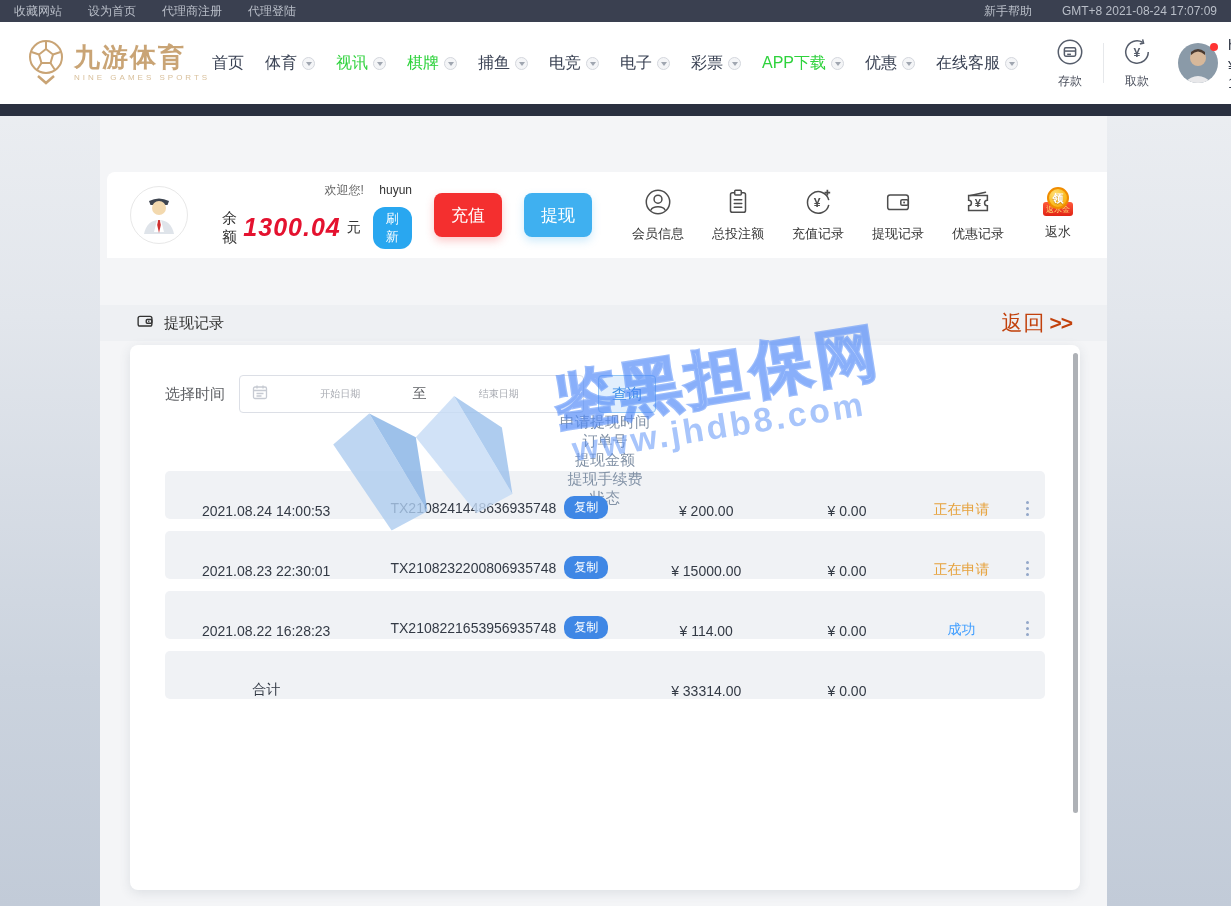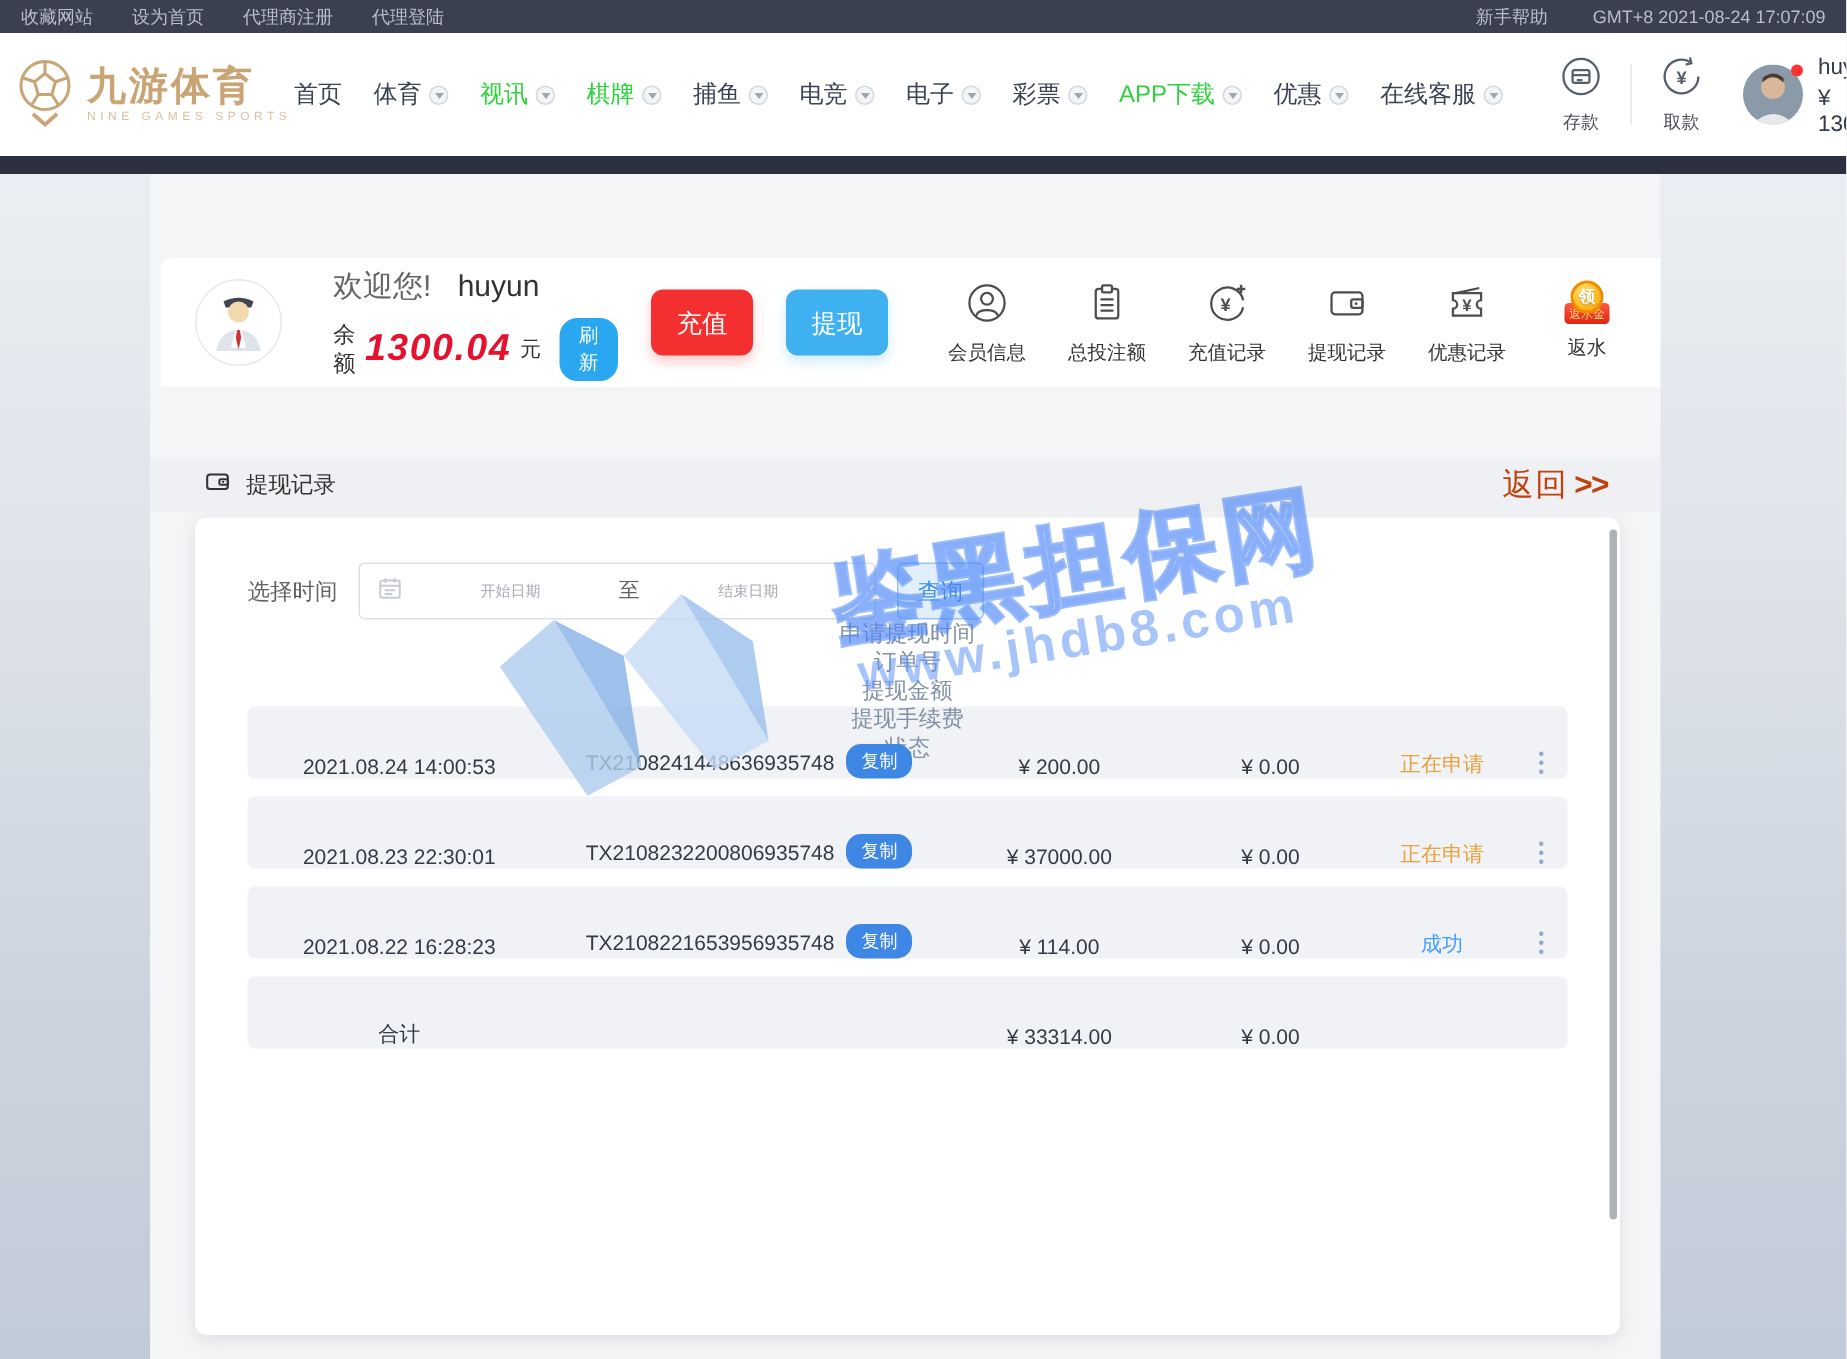--- a/index.html
+++ b/index.html
@@ -10,21 +10,21 @@
 
   
   .topbar { position:absolute; top:0; left:0; width:100%; height:22px; background:#3a4050;
             display:flex; align-items:center; font-size:12px; color:#b9bec8; padding:0 14px; z-index:30;}
   .topbar a { color:#b9bec8; text-decoration:none; margin-right:26px; cursor:pointer; }
   .topbar .right { margin-left:auto; display:flex; align-items:center; }
   .topbar .right .help { margin-right:30px; }
 
   
   .header { position:absolute; top:22px; left:0; width:100%; height:82px; background:#ffffff; z-index:29;
-            display:flex; align-items:center; padding:0 8px; }
+            display:flex; align-items:center; padding:0 24px; }
   .band { position:absolute; top:104px; left:0; width:100%; height:12px; background:#2a3040; z-index:28; }
 
   .logo { display:flex; align-items:center; width:188px; flex:0 0 auto; }
   .logo-text { margin-left:6px; }
   .logo-title { font-size:26px; font-weight:bold; color:#c9a475; letter-spacing:2px; line-height:26px;}
   .logo-sub { font-size:8px; color:#d9c09c; letter-spacing:3px; margin-top:3px; }
 
   .nav { display:flex; align-items:center; flex:0 0 auto; }
   .nav-item { display:flex; align-items:center; margin-right:21px; cursor:pointer; }
   .nav-label { font-size:16px; color:#3a4254; }
@@ -49,21 +49,21 @@
 
   
   .container { position:absolute; top:116px; left:100px; width:1007px; height:790px; background:#f4f5f7; z-index:5; }
 
   
   .welcome { position:absolute; top:56px; left:7px; right:0; height:86px; background:#ffffff;
              border-top-left-radius:8px; display:flex; align-items:center; }
   .wavatar { width:58px; height:58px; border-radius:50%; border:1px solid #e8e8e8; margin-left:23px;
              display:flex; align-items:center; justify-content:center; background:#fff; flex:0 0 auto;}
   .wtext { margin-left:34px; width:190px; flex:0 0 auto;}
-  .wline1 { font-size:20px; color:#666; }
+  .wline1 { font-size:12px; color:#666;text-align:right; }
   .wline1 .nm { color:#333; margin-left:12px; }
   .wline2 { display:flex; align-items:center; margin-top:8px; }
   .wline2 .blab { font-size:15px; color:#333; }
   .wbal { font-size:25px; font-weight:bold; font-style:italic; color:#e4122f; margin:0 6px; letter-spacing:1px;}
   .wunit { font-size:14px; color:#333; }
   .refresh { margin-left:12px; background:#29a7f0; color:#fff; font-size:13px; border:none; border-radius:12px;
              padding:3px 13px; cursor:pointer; }
   .bigbtn { width:68px; height:44px; border:none; border-radius:8px; color:#fff; font-size:17px; cursor:pointer; flex:0 0 auto;}
   .btn-recharge { background:#f42f2f; margin-left:22px; box-shadow:0 4px 8px rgba(244,47,47,.25); }
   .btn-withdraw { background:#3fb0f0; margin-left:22px; box-shadow:0 4px 8px rgba(63,176,240,.25); }
@@ -407,21 +407,21 @@
               </span>
           </div>
         </div>
 
         <div class="trow">
           <div class="c time">2021.08.23 22:30:01</div>
           <div class="c order">
             <span class="order-no">TX2108232200806935748</span>
             <button class="copy">复制</button>
           </div>
-          <div class="c amt">¥ 37000.00</div>
+          <div class="c amt">¥ 15000.00</div>
           <div class="c fee">¥ 0.00</div>
           <div class="c status">
             <span class="orange">正在申请</span>
           </div>
           <div class="c menu">
             <span class="dots">
                 <i></i>
                 <i></i>
                 <i></i>
               </span>

